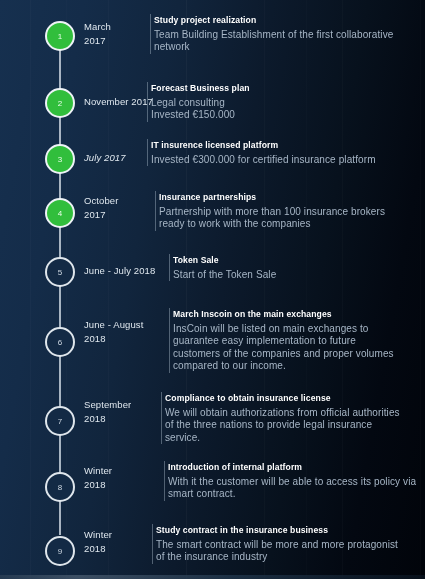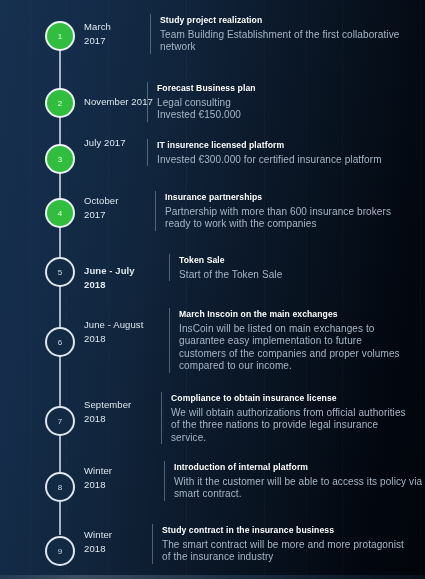--- a/index.html
+++ b/index.html
@@ -88,21 +88,21 @@
     font-size: 9.5px;
     line-height: 14px;
     color: #dfe7ee;
     letter-spacing: .1px;
     width: 74px;
   }
 
   .detail {
     position: absolute;
     border-left: 1px solid rgba(176,192,208,.42);
-    padding-left: 9px;
+    padding-left: 3px;
     box-sizing: border-box;
   }
   .detail .title {
     font-size: 8.6px;
     font-weight: bold;
     color: #ffffff;
     line-height: 12px;
     letter-spacing: .1px;
     margin-bottom: 3px;
   }
@@ -133,35 +133,35 @@
 network</div>
       </div>
       <div class="marker done" style="left: 45px; top: 88px;">2</div>
       <div class="date" style="left: 84px; top: 95px; white-space: pre-line;">November 2017</div>
       <div class="detail" style="left: 147px; top: 82px; width: 271px;">
         <div class="title">Forecast Business plan</div>
         <div class="body">Legal consulting
 Invested €150.000</div>
       </div>
       <div class="marker done" style="left: 45px; top: 144px;">3</div>
-      <div class="date" style="left: 84px; top: 136px; white-space: pre-line;">July 2017</div>
+      <div class="date" style="left: 84px; top: 151px; white-space: pre-line; font-style: italic;">July 2017</div>
       <div class="detail" style="left: 147px; top: 139px; width: 271px;">
         <div class="title">IT insurence licensed platform</div>
         <div class="body">Invested €300.000 for certified insurance platform</div>
       </div>
       <div class="marker done" style="left: 45px; top: 198px;">4</div>
       <div class="date" style="left: 84px; top: 194px; white-space: pre-line;">October
 2017</div>
       <div class="detail" style="left: 155px; top: 191px; width: 263px;">
         <div class="title">Insurance partnerships</div>
-        <div class="body">Partnership with more than 600 insurance brokers
+        <div class="body">Partnership with more than 100 insurance brokers
 ready to work with the companies</div>
       </div>
       <div class="marker pending" style="left: 45px; top: 257px;">5</div>
-      <div class="date" style="left: 84px; top: 264px; white-space: pre-line; font-weight: bold;">June - July 2018</div>
+      <div class="date" style="left: 84px; top: 264px; white-space: pre-line;">June - July 2018</div>
       <div class="detail" style="left: 169px; top: 254px; width: 249px;">
         <div class="title">Token Sale</div>
         <div class="body">Start of the Token Sale</div>
       </div>
       <div class="marker pending" style="left: 45px; top: 327px;">6</div>
       <div class="date" style="left: 84px; top: 318px; white-space: pre-line;">June - August
 2018</div>
       <div class="detail" style="left: 169px; top: 308px; width: 249px;">
         <div class="title">March Inscoin on the main exchanges</div>
         <div class="body">InsCoin will be listed on main exchanges to

